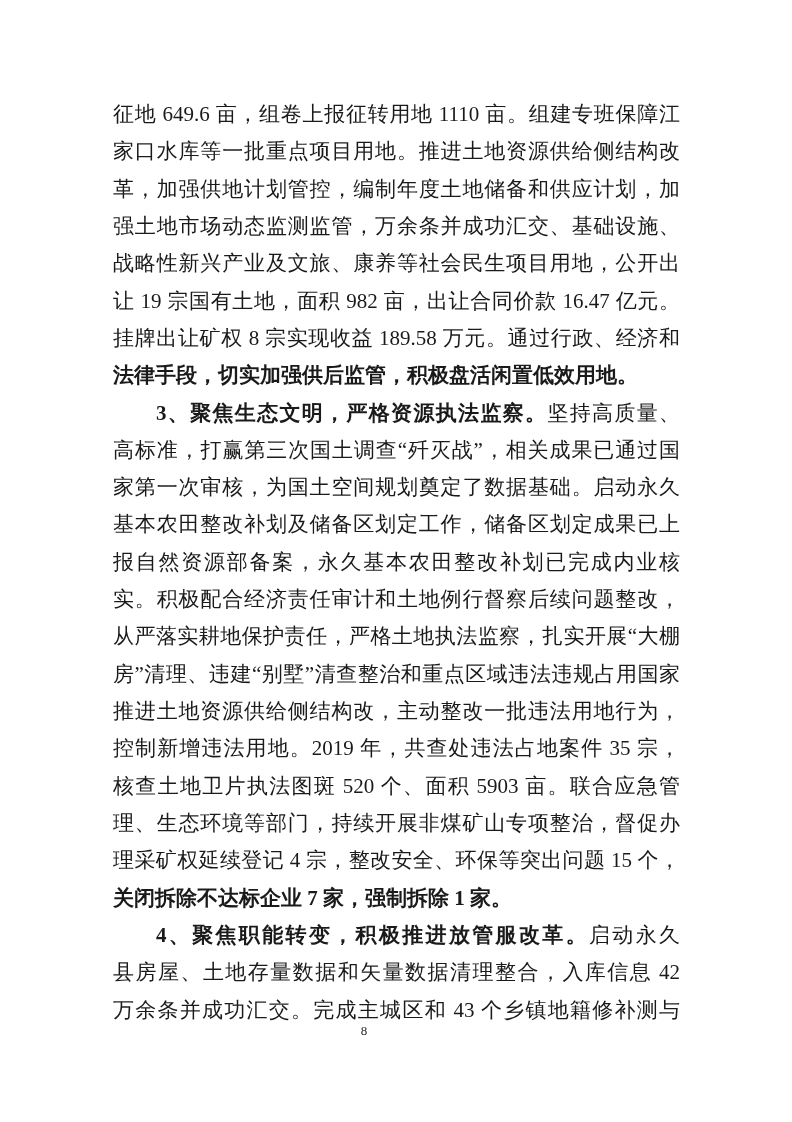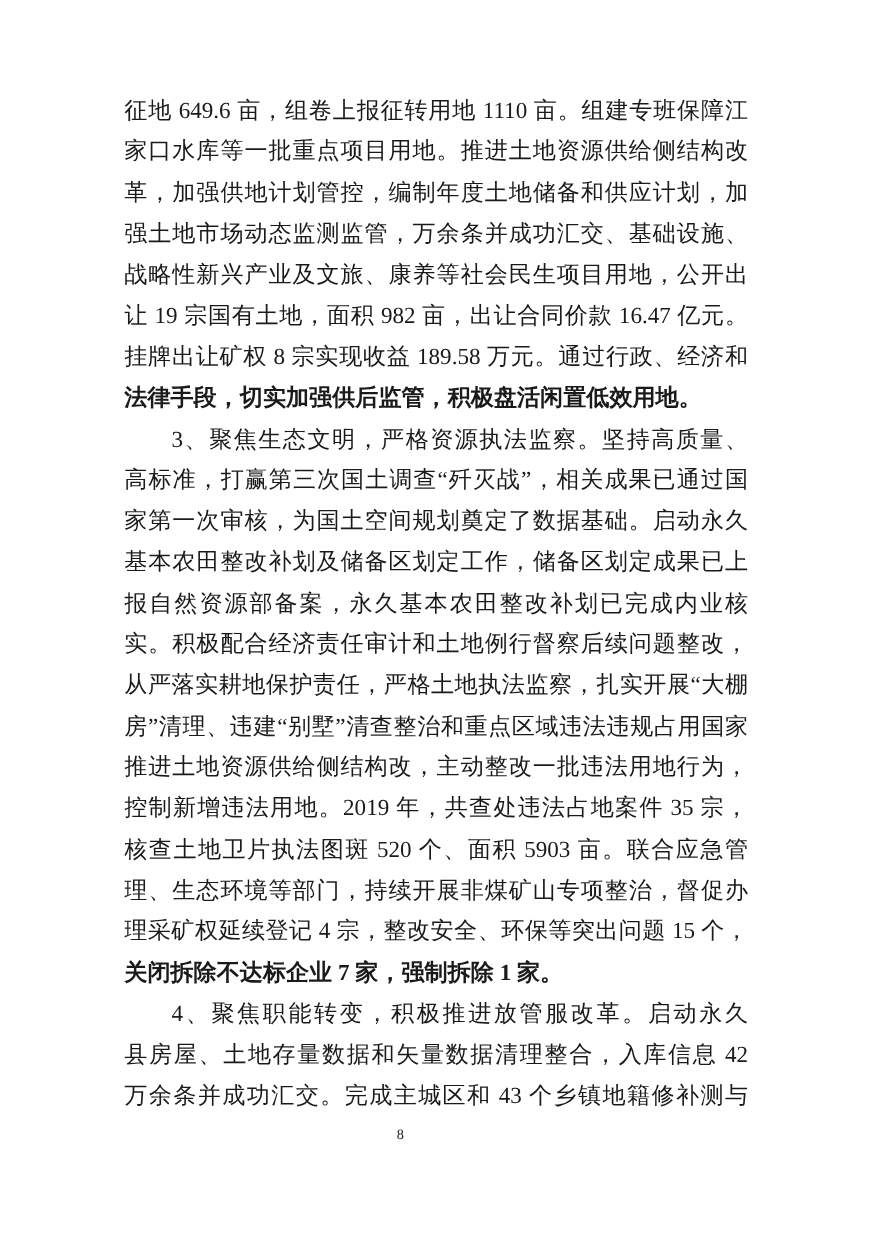--- a/index.html
+++ b/index.html
@@ -9,42 +9,42 @@
     font-family: "Liberation Serif", "DejaVu Serif", serif;
   }
   .page {
     position: relative;
     width: 792px; height: 1122px;
     background: #ffffff;
     overflow: hidden;
   }
   .text-column {
     position: absolute;
-    left: 113px; top: 82px;
+    left: 113px; top: 96px;
     width: 567px;
     font-size: 21px;
     color: #1a1a1a;
   }
   .line {
     height: 37.32px;
     line-height: 37.32px;
     text-align: justify;
     text-align-last: justify;
     text-justify: distribute;
     overflow: hidden;
   }
   .line.end {
     text-align-last: left;
     font-weight: bold;
   }
   .line.indent {
     text-indent: 43px;
   }
   .b {
-    font-weight: normal;
+    font-weight: bold;
     margin-top: 29px;
   }
   .footer {
     position: absolute;
     left: 0; top: 1023px;
     width: 728px;
     text-align: center;
     font-size: 13px;
     color: #1d1d1d;
   }

